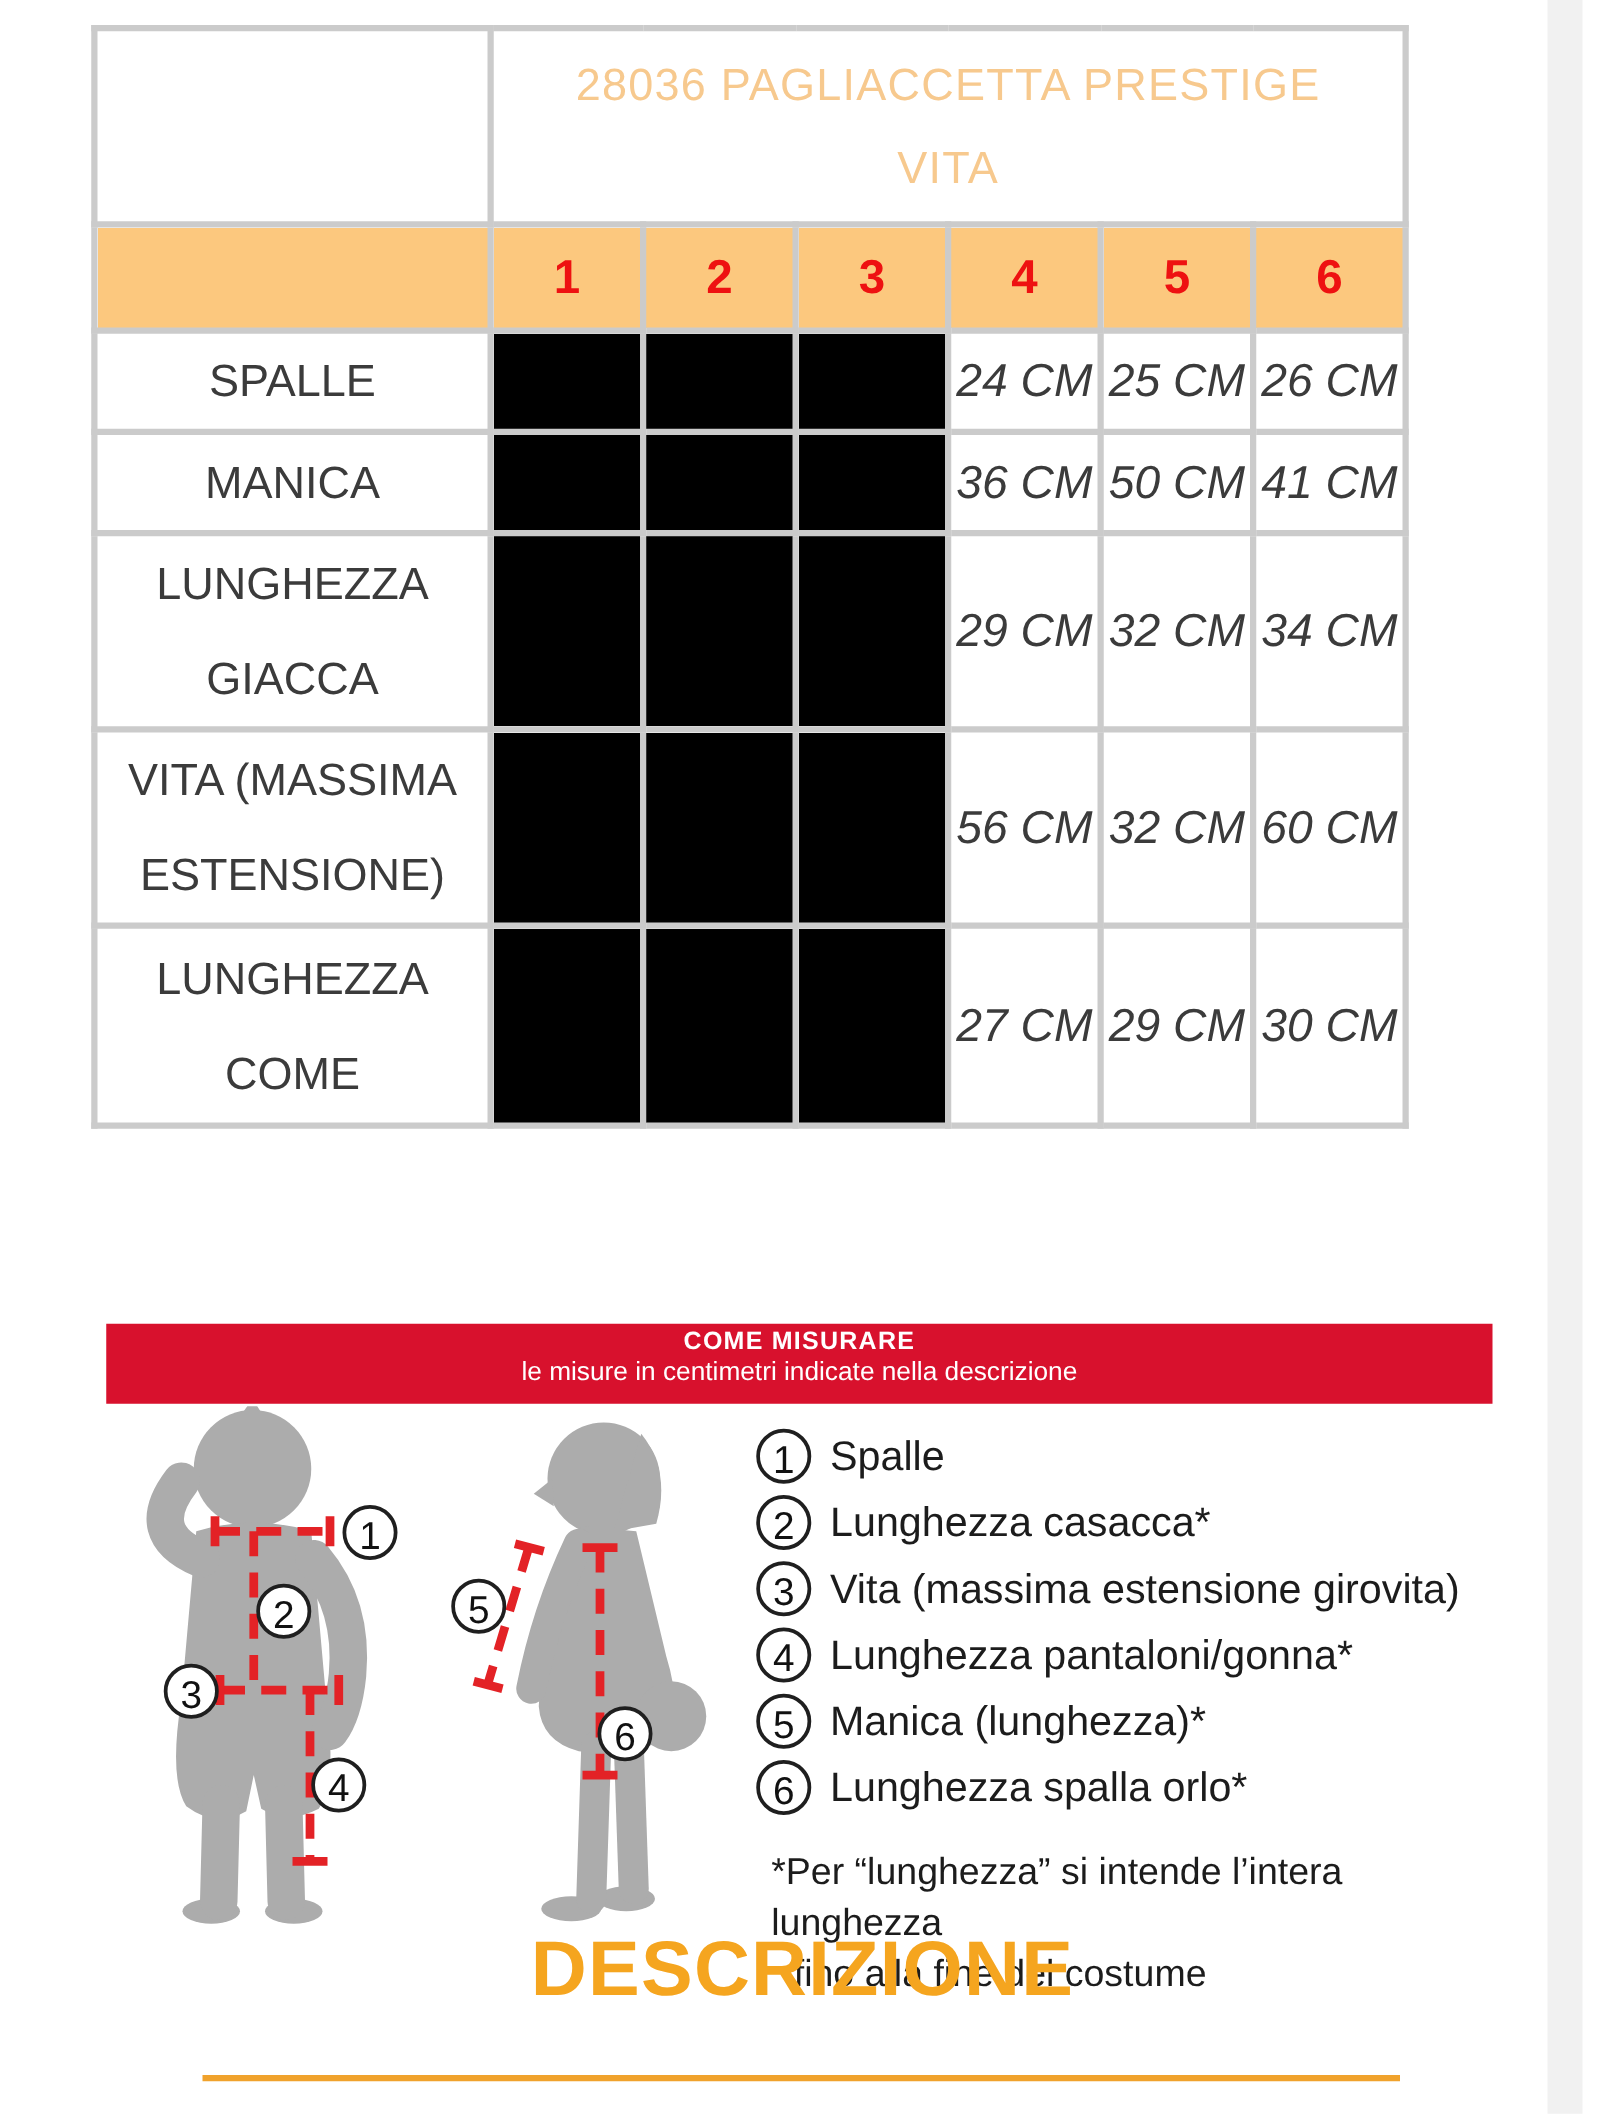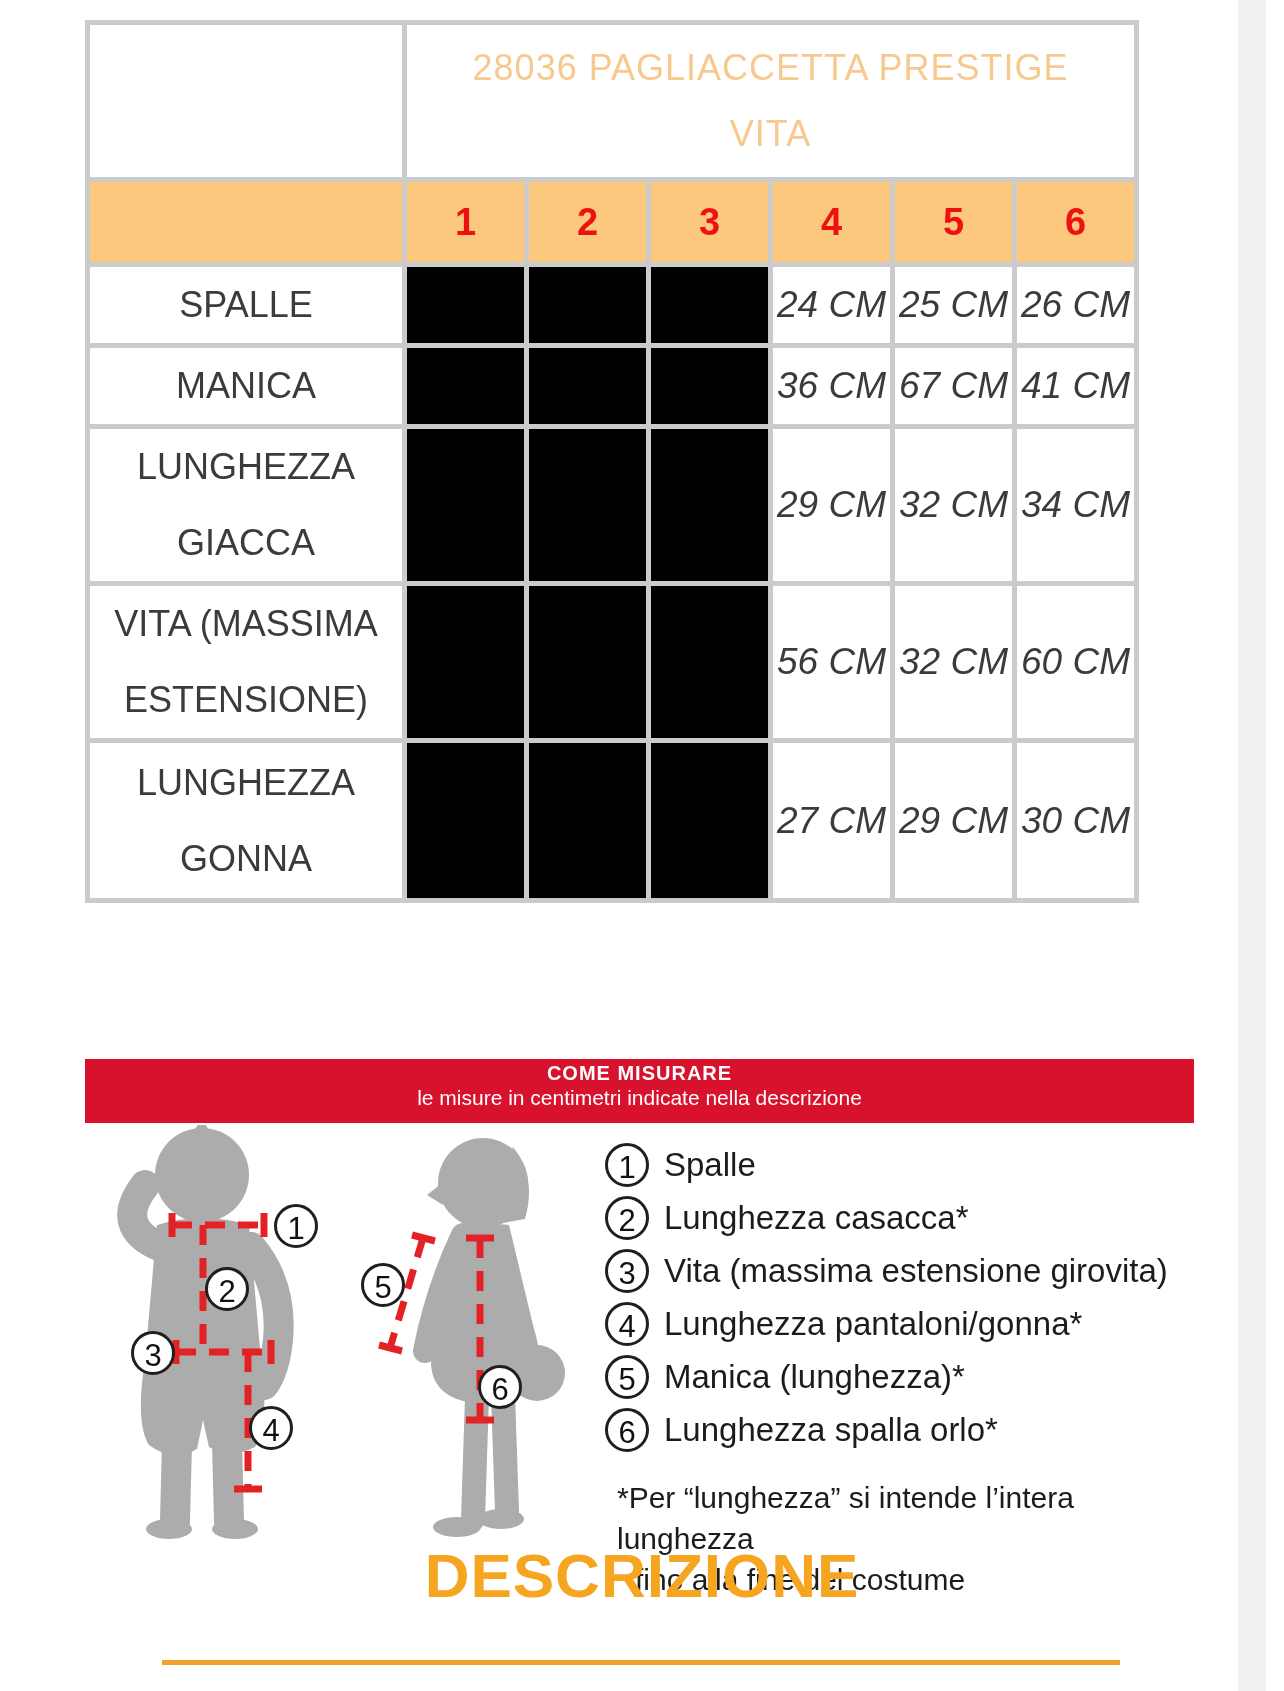--- a/index.html
+++ b/index.html
@@ -3,21 +3,21 @@
 <meta charset="utf-8">
 <style>
   html,body{margin:0;padding:0;}
   body{
     width:1284px;height:1691px;position:relative;background:#ffffff;
     font-family:"Liberation Sans", sans-serif;overflow:hidden;
   }
 
   
   .size-table{
-    position:absolute;left:85px;top:20px;width:1008px;
+    position:absolute;left:73px;top:20px;width:1008px;
     border-collapse:collapse;table-layout:fixed;border-radius:31px;
   }
   .size-table td{
     border:5px solid #cbcbcb;text-align:center;vertical-align:middle;
     color:#3b3b3b;font-size:36px;background:#ffffff;padding:0;overflow:hidden;
   }
   .size-table .title-cell{
     color:#f7c98e;font-size:36px;line-height:66px;letter-spacing:1px;
   }
   .size-table tr.hdr td{
@@ -105,21 +105,21 @@
     <td class="val">24 CM</td>
     <td class="val">25 CM</td>
     <td class="val">26 CM</td>
   </tr>
   <tr style="height:80px">
     <td class="label">MANICA</td>
     <td class="black"></td>
     <td class="black"></td>
     <td class="black"></td>
     <td class="val">36 CM</td>
-    <td class="val">67 CM</td>
+    <td class="val">50 CM</td>
     <td class="val">41 CM</td>
   </tr>
   <tr style="height:157px">
     <td class="label">LUNGHEZZA GIACCA</td>
     <td class="black"></td>
     <td class="black"></td>
     <td class="black"></td>
     <td class="val">29 CM</td>
     <td class="val">32 CM</td>
     <td class="val">34 CM</td>
@@ -127,21 +127,21 @@
   <tr style="height:157px">
     <td class="label">VITA (MASSIMA ESTENSIONE)</td>
     <td class="black"></td>
     <td class="black"></td>
     <td class="black"></td>
     <td class="val">56 CM</td>
     <td class="val">32 CM</td>
     <td class="val">60 CM</td>
   </tr>
   <tr style="height:160px">
-    <td class="label">LUNGHEZZA GONNA</td>
+    <td class="label">LUNGHEZZA COME</td>
     <td class="black"></td>
     <td class="black"></td>
     <td class="black"></td>
     <td class="val">27 CM</td>
     <td class="val">29 CM</td>
     <td class="val">30 CM</td>
   </tr>
 </tbody>
   </table>
 

